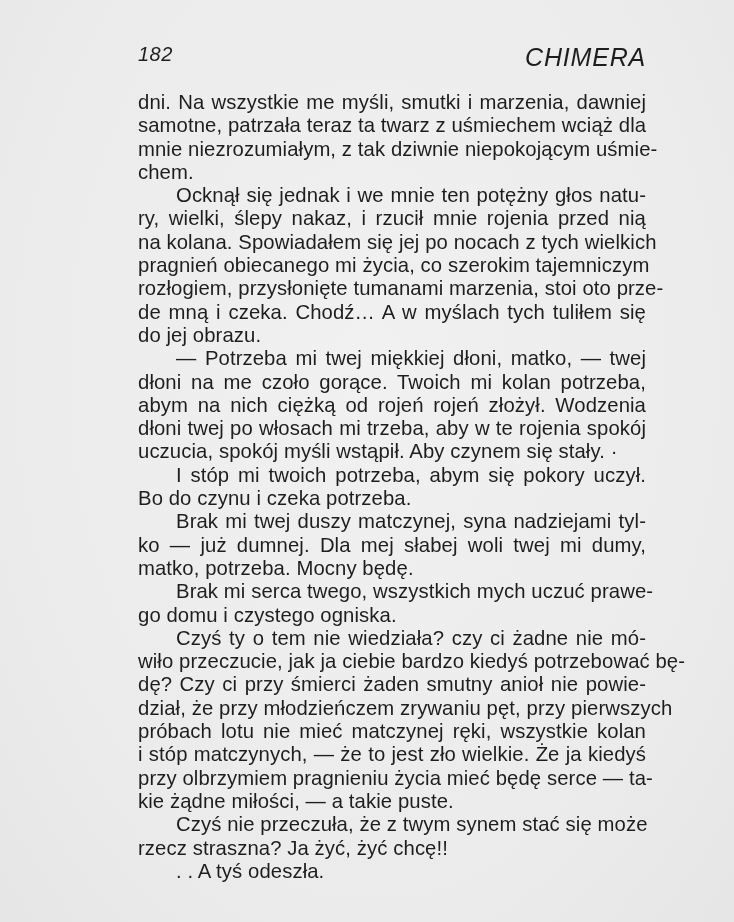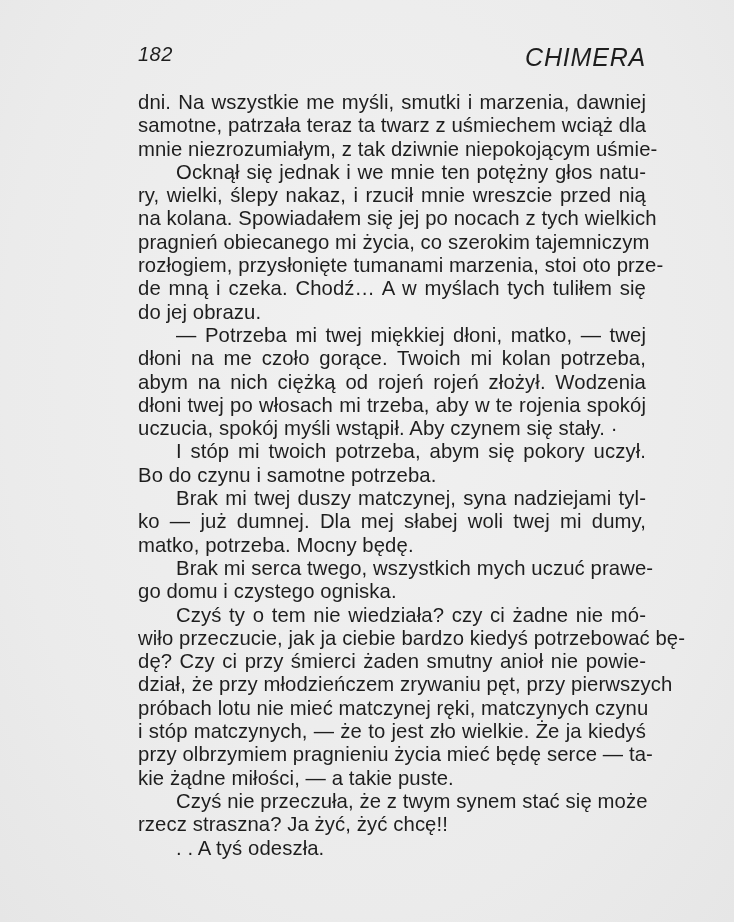--- a/index.html
+++ b/index.html
@@ -75,62 +75,63 @@
     <span class="page-number">182</span>
     <span class="running-title">CHIMERA</span>
   </div>
 
   <div class="body-text">
 
     <div class="para">
       <span class="line">dni.  Na wszystkie me myśli, smutki i marzenia,  dawniej</span>
       <span class="line">samotne, patrzała teraz ta twarz  z uśmiechem  wciąż  dla</span>
       <span class="line">mnie niezrozumiałym,  z tak dziwnie niepokojącym  uśmie-</span>
+      <span class="line last">chem.</span>
     </div>
 
     <div class="para">
       <span class="line first-indent">Ocknął się jednak i we mnie  ten potężny głos natu-</span>
-      <span class="line">ry, wielki, ślepy nakaz, i rzucił  mnie  wreszcie  przed nią</span>
+      <span class="line">ry, wielki, ślepy nakaz, i rzucił  mnie  rojenia  przed nią</span>
       <span class="line">na kolana.  Spowiadałem się jej po nocach z tych wielkich</span>
       <span class="line">pragnień obiecanego  mi  życia,  co szerokim  tajemniczym</span>
       <span class="line">rozłogiem, przysłonięte tumanami marzenia, stoi oto prze-</span>
       <span class="line">de mną i czeka.  Chodź…  A  w  myślach  tych  tuliłem się</span>
       <span class="line last">do jej  obrazu.</span>
     </div>
 
     <div class="para">
       <span class="line first-indent">— Potrzeba mi twej miękkiej  dłoni,  matko, —  twej</span>
       <span class="line">dłoni na  me czoło  gorące.  Twoich  mi  kolan  potrzeba,</span>
       <span class="line">abym na nich ciężką  od rojeń  rojeń  złożył.  Wodzenia</span>
       <span class="line">dłoni twej po włosach mi trzeba, aby w te rojenia spokój</span>
       <span class="line last">uczucia, spokój myśli wstąpił.  Aby czynem się stały. ·</span>
     </div>
 
     <div class="para">
       <span class="line first-indent">I stóp mi twoich potrzeba,  abym  się pokory  uczył.</span>
-      <span class="line last">Bo do czynu i samotne potrzeba.</span>
+      <span class="line last">Bo do czynu i czeka potrzeba.</span>
     </div>
 
     <div class="para">
       <span class="line first-indent">Brak mi twej duszy matczynej, syna  nadziejami  tyl-</span>
       <span class="line">ko — już  dumnej.  Dla  mej  słabej  woli  twej mi dumy,</span>
       <span class="line last">matko, potrzeba.  Mocny będę.</span>
     </div>
 
     <div class="para">
       <span class="line first-indent">Brak mi serca twego, wszystkich mych  uczuć prawe-</span>
       <span class="line last">go  domu  i  czystego  ogniska.</span>
     </div>
 
     <div class="para">
       <span class="line first-indent">Czyś ty o tem nie wiedziała? czy ci żadne  nie  mó-</span>
       <span class="line">wiło przeczucie, jak ja ciebie bardzo kiedyś potrzebować bę-</span>
       <span class="line">dę?  Czy ci przy śmierci żaden  smutny anioł  nie powie-</span>
       <span class="line">dział,  że przy  młodzieńczem zrywaniu pęt, przy pierwszych</span>
-      <span class="line">próbach lotu nie mieć matczynej  ręki,  matczynych  czynu</span>
+      <span class="line">próbach lotu nie mieć matczynej  ręki,  wszystkie  kolan</span>
       <span class="line">i  stóp  matczynych, — że  to  jest  zło  wielkie.   Że ja kiedyś</span>
       <span class="line">przy  olbrzymiem  pragnieniu  życia  mieć  będę  serce — ta-</span>
       <span class="line last">kie  żądne  miłości, — a  takie  puste.</span>
     </div>
 
     <div class="para">
       <span class="line first-indent">Czyś nie przeczuła, że z twym synem  stać się może</span>
       <span class="line last">rzecz straszna?  Ja żyć, żyć chcę!!</span>
     </div>
 

